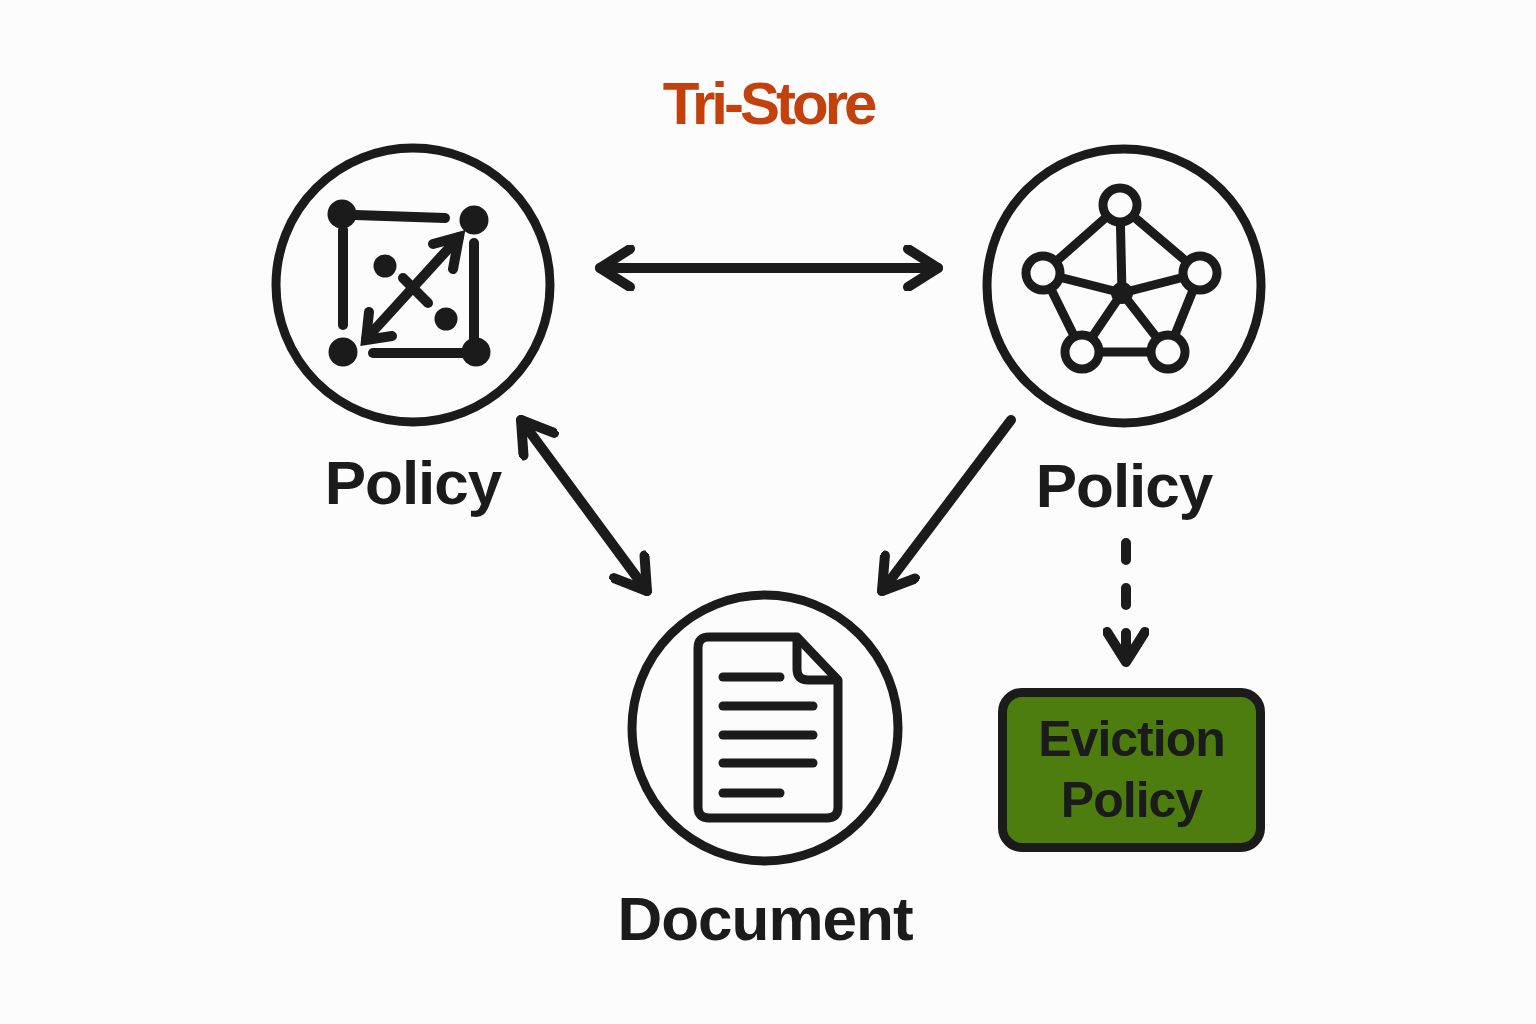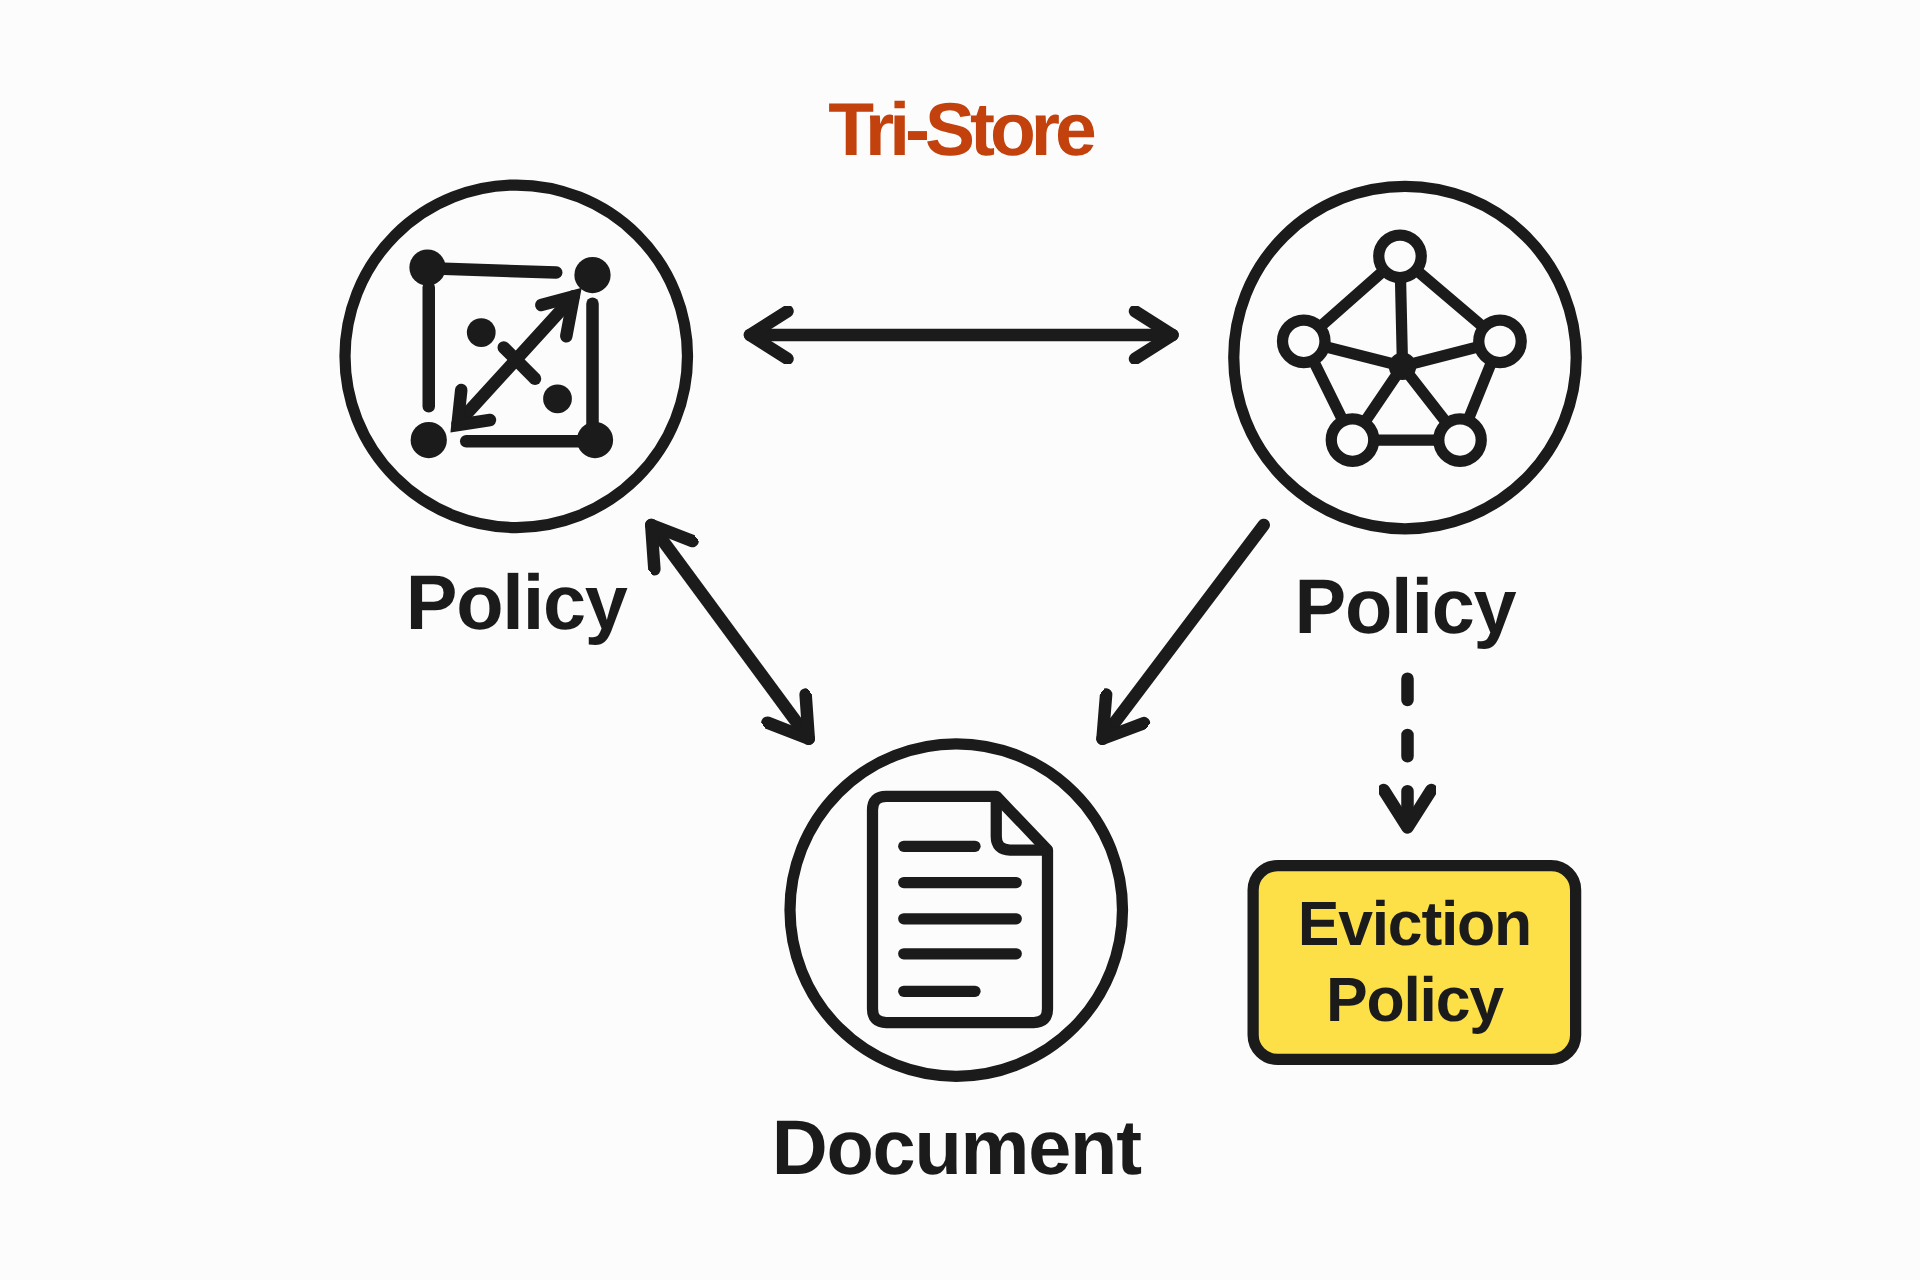--- a/index.html
+++ b/index.html
@@ -48,21 +48,21 @@
   }
   .eviction-box {
     position: absolute;
     left: 998px;
     top: 688px;
     width: 267px;
     height: 164px;
     box-sizing: border-box;
     border: 9px solid #1b1b1b;
     border-radius: 24px;
-    background: #fde047;
+    background: #4d7c0f;
     display: flex;
     align-items: center;
     justify-content: center;
     text-align: center;
   }
   .eviction-label {
     font-size: 50px;
     font-weight: 700;
     letter-spacing: -1px;
     line-height: 1.22;

